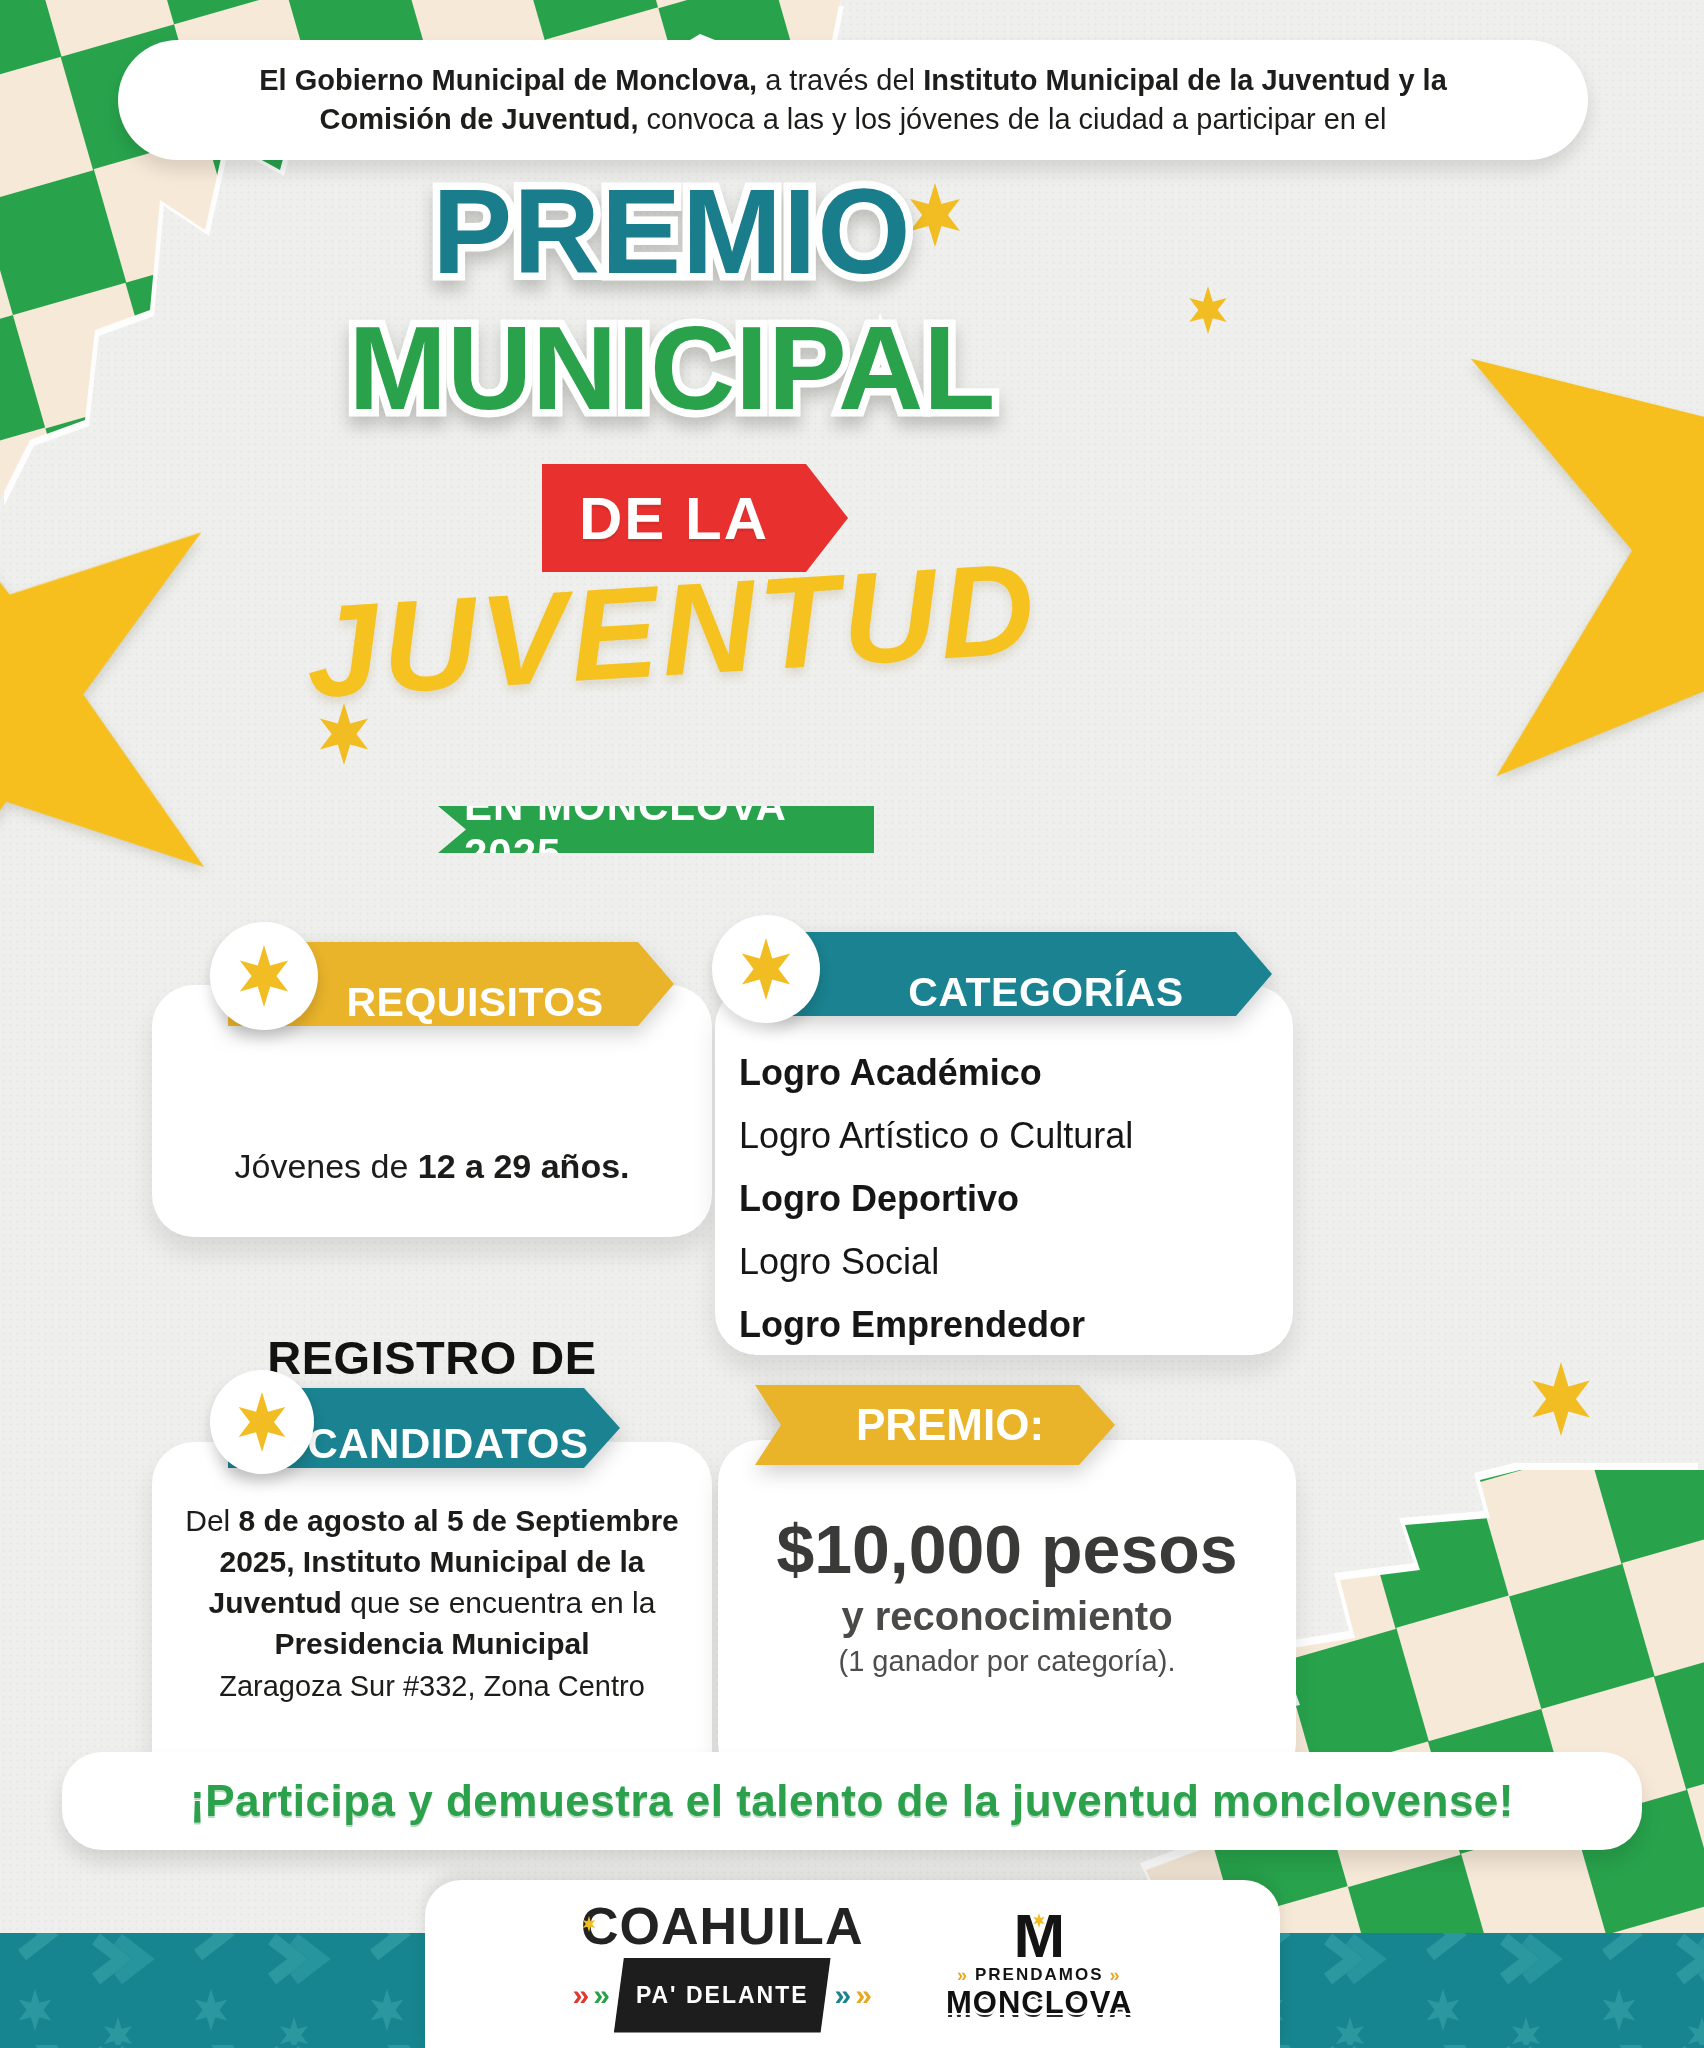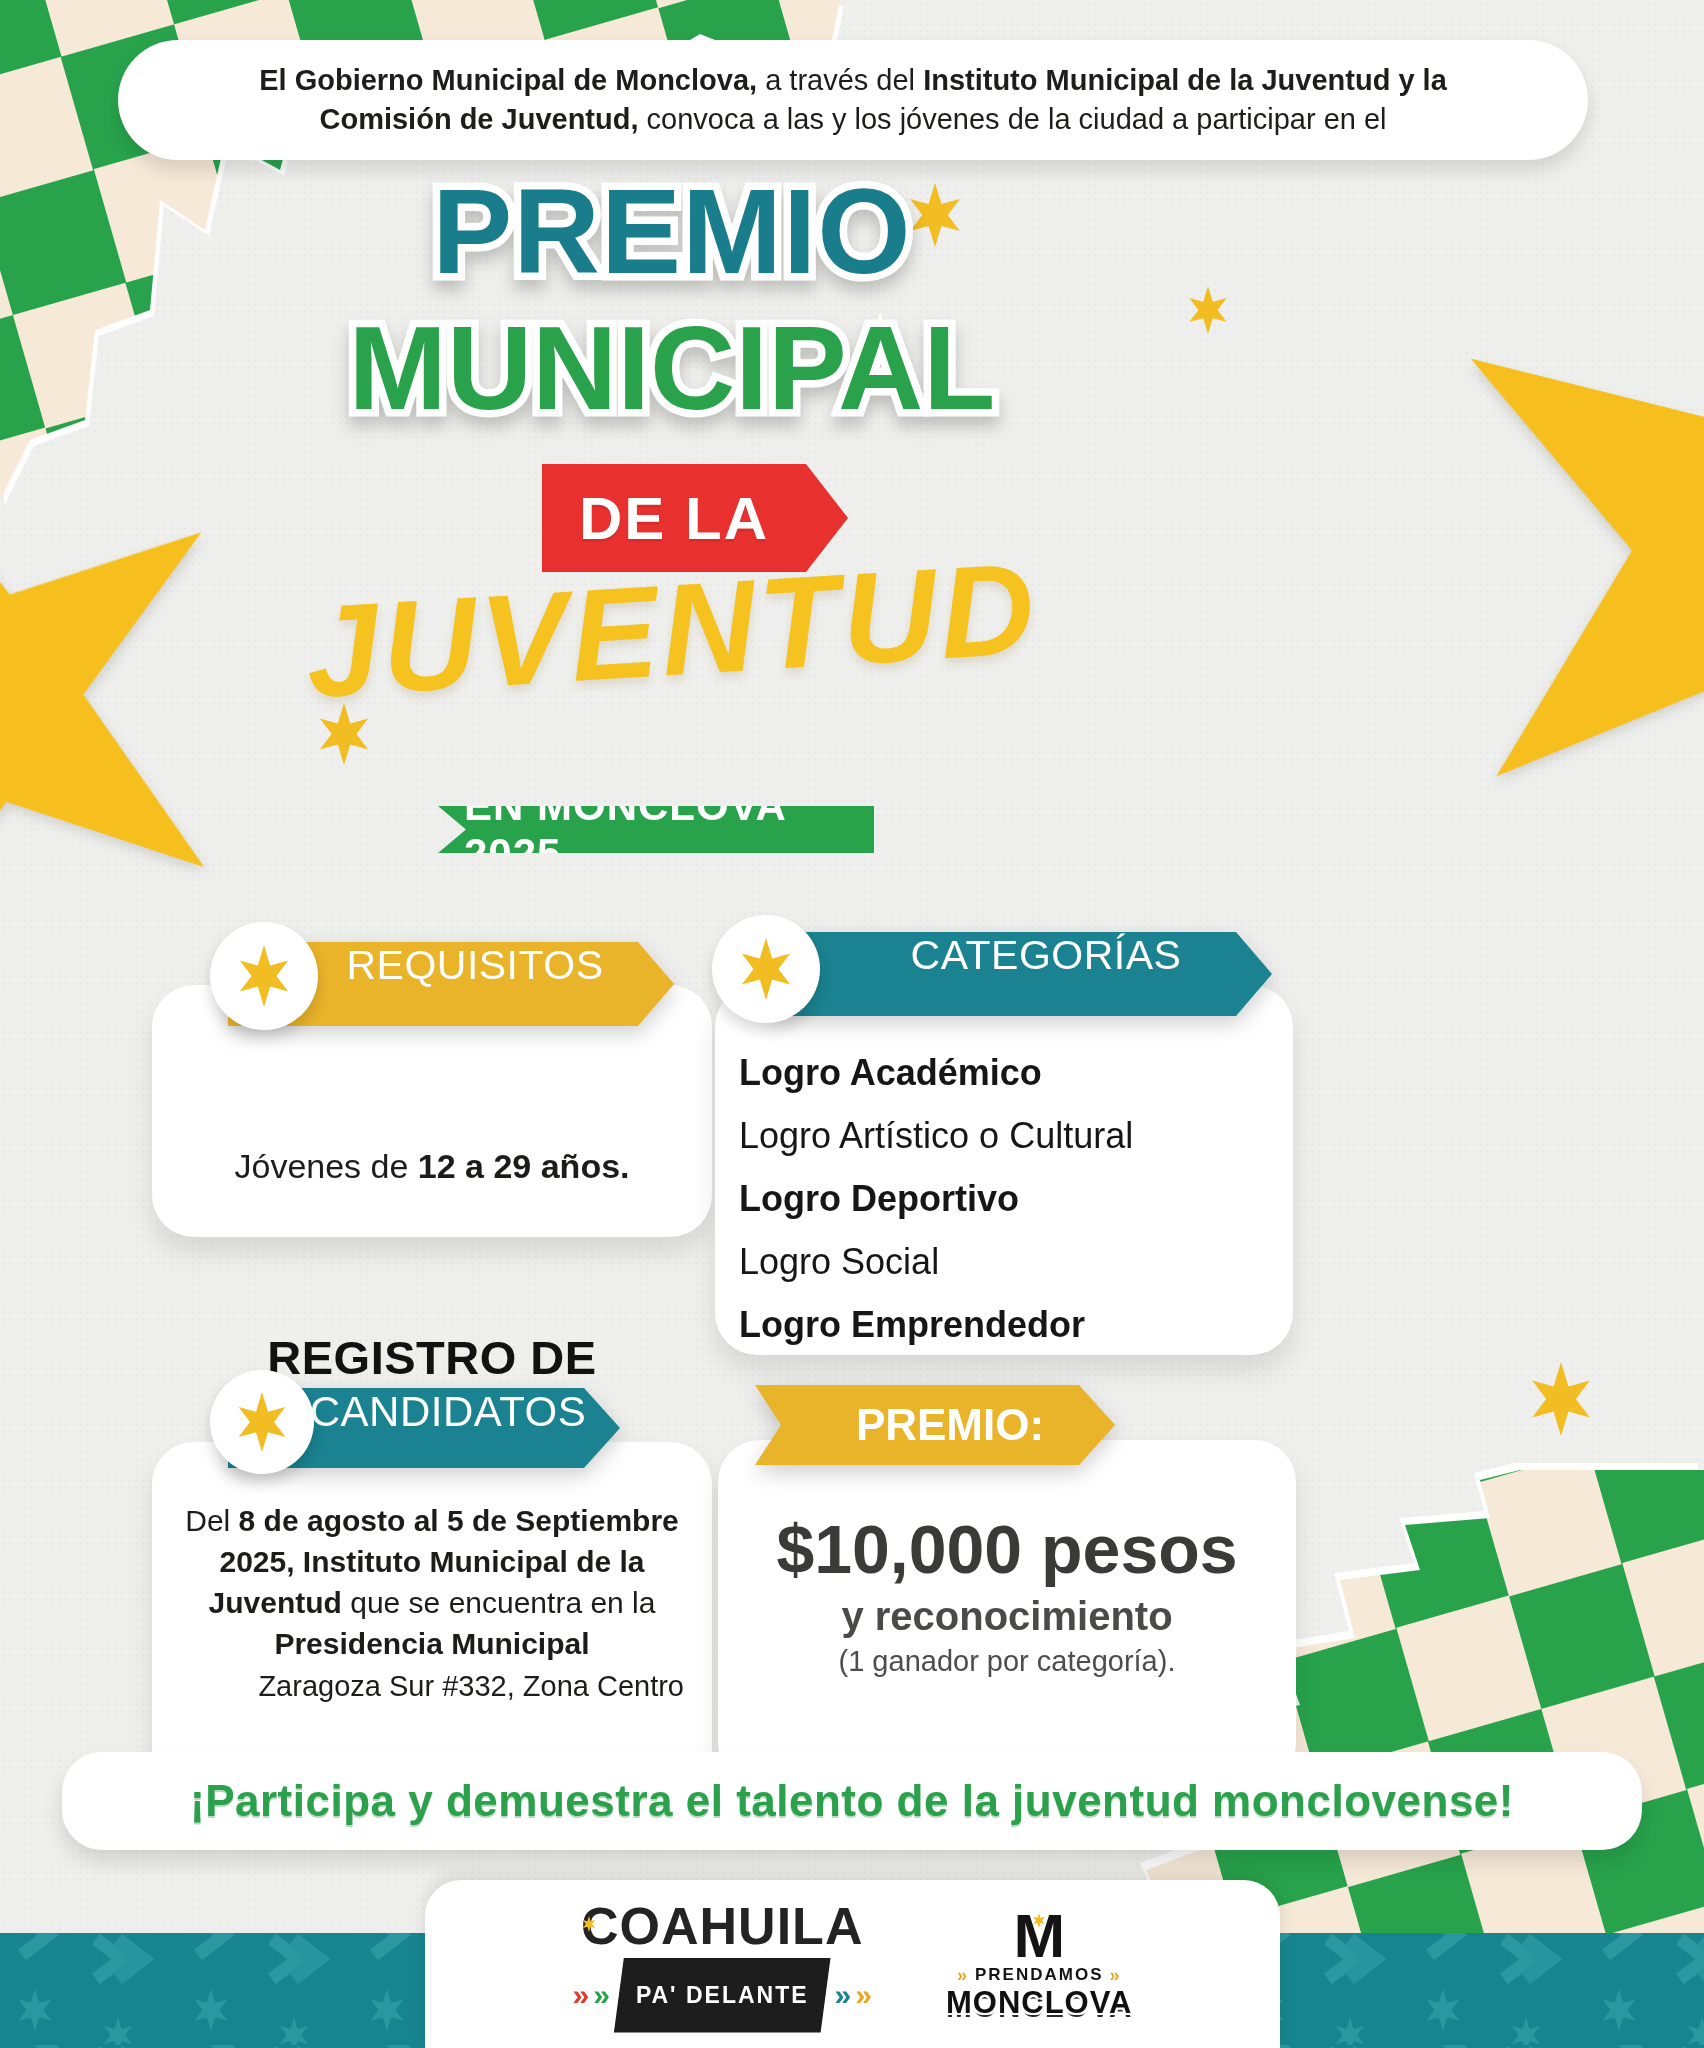--- a/index.html
+++ b/index.html
@@ -80,22 +80,22 @@
   .band-monclova{
     position:absolute; left:438px; top:806px; width:436px; height:47px;
     background:#28a34c; color:#fff; font-size:42px; font-weight:800; letter-spacing:1px;
     display:flex; align-items:center; justify-content:center; padding-left:26px;
     clip-path:polygon(0 0,100% 0,100% 100%,0 100%,28px 50%);
     filter:drop-shadow(0 8px 8px rgba(0,0,0,.15));
   }
 
   
   .sec-banner{
-    position:absolute; z-index:3; height:84px; color:#fff; font-size:41px; font-weight:400;
-    letter-spacing:.5px; display:flex; align-items:flex-start;
+    position:absolute; z-index:3; height:84px; color:#fff; font-size:41px; font-weight:700;
+    letter-spacing:.5px; display:flex; align-items:flex-end;
     clip-path:polygon(0 0,calc(100% - 36px) 0,100% 50%,calc(100% - 36px) 100%,0 100%);
   }
   .sec-banner.yellow{ background:#e9b32a; }
   .sec-banner.teal{ background:#1a8290; }
   .sec-banner .lbl{ width:100%; text-align:center; padding-left:78px; padding-right:30px; }
   .banner-shadow{ filter:drop-shadow(0 8px 10px rgba(0,0,0,.18)); position:absolute; z-index:3; }
   .star-badge{
     position:absolute; z-index:4; width:108px; height:108px; border-radius:50%;
     background:#fff; box-shadow:0 8px 14px rgba(0,0,0,.15);
     display:flex; align-items:center; justify-content:center;
@@ -119,21 +119,21 @@
   .cat-list li{ font-size:36px; line-height:63px; color:#161616; }
   .cat-list li.bold{ font-weight:800; }
 
   
   .reg-heading{ position:absolute; z-index:3; left:152px; top:1330px; width:560px;
     text-align:center; font-size:47px; font-weight:900; color:#121212; letter-spacing:.5px; }
   .reg-card{ left:152px; top:1442px; width:560px; height:352px;
     padding:58px 28px 0; text-align:center; color:#1c1c1b; }
   .reg-text{ font-size:30px; line-height:41px; }
   .reg-text b{ font-weight:800; }
-  .reg-address{ font-size:29px; margin-top:6px;text-align:right; }
+  .reg-address{ font-size:29px; margin-top:6px; }
 
   
   .premio-banner{
     position:absolute; z-index:3; left:755px; top:1385px; width:360px; height:80px;
     background:#e9b32a; color:#fff; font-size:44px; font-weight:800;
     display:flex; align-items:center; justify-content:center; padding-left:30px;
     clip-path:polygon(0 0,calc(100% - 36px) 0,100% 50%,calc(100% - 36px) 100%,0 100%,26px 50%);
   }
   .premio-card{ left:718px; top:1440px; width:578px; height:345px;
     padding-top:70px; text-align:center; }

